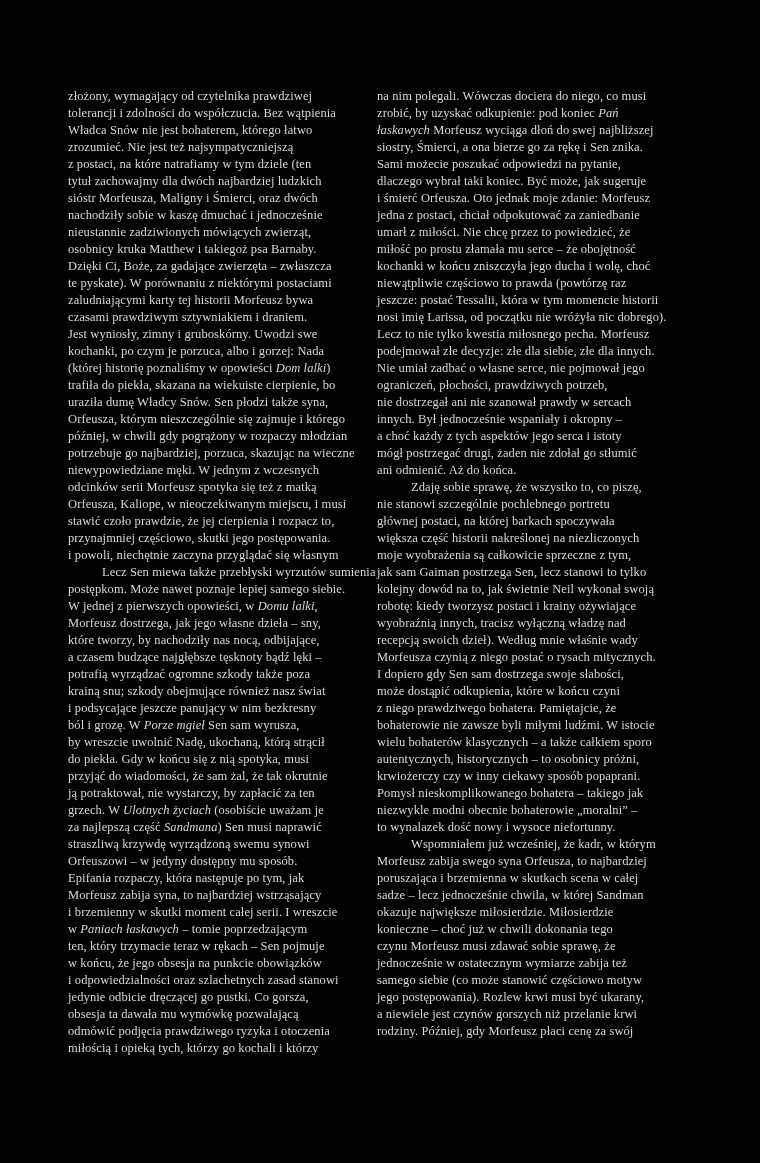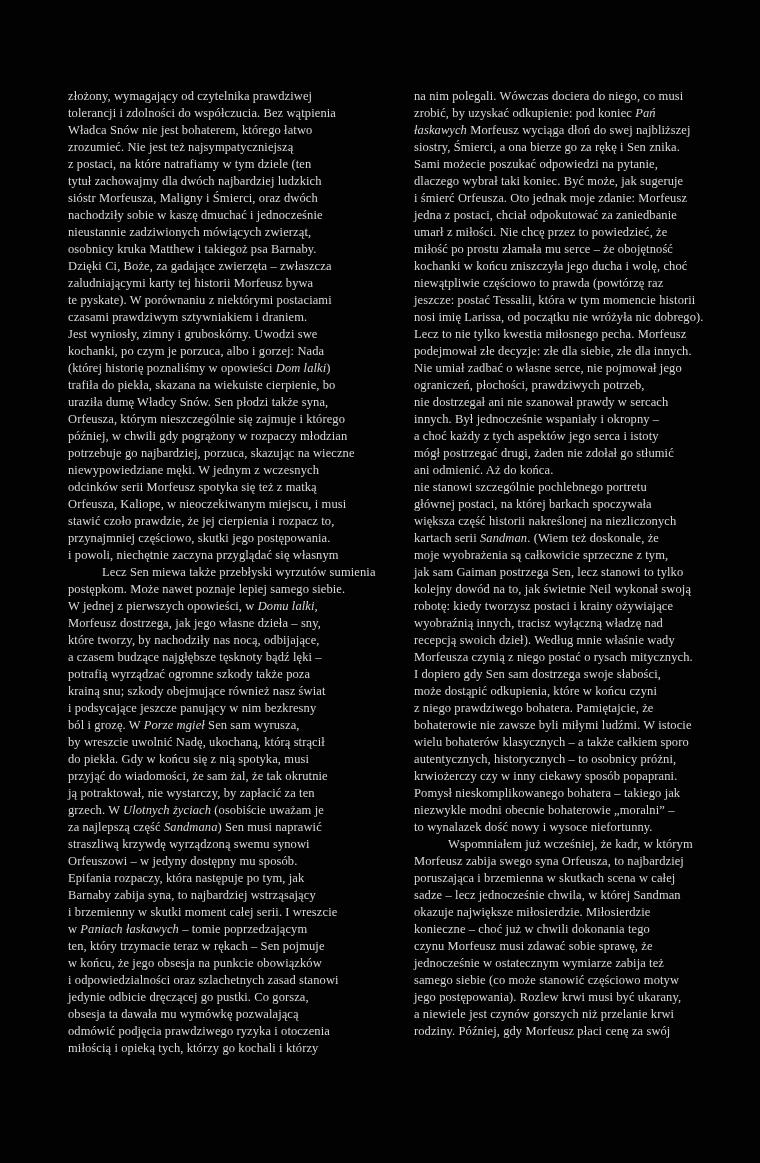--- a/index.html
+++ b/index.html
@@ -18,21 +18,21 @@
   .col {
     position: absolute;
     top: 88px;
     width: 338px;
     color: #d9d9d9;
     font-size: 12.5px;
     font-weight: 300;
     letter-spacing: 0.1px;
   }
   .col-left  { left: 68px; }
-  .col-right { left: 414px; }
+  .col-right { left: 377px; }
   .line {
     height: 17px;
     line-height: 17px;
     white-space: nowrap;
   }
   .line.ind { padding-left: 34px; }
   .it { font-style: italic; }
 </style>
 </head>
 <body>
@@ -43,22 +43,22 @@
       <div class="line"><span>tolerancji i zdolności do współczucia. Bez wątpienia</span></div>
       <div class="line"><span>Władca Snów nie jest bohaterem, którego łatwo</span></div>
       <div class="line"><span>zrozumieć. Nie jest też najsympatyczniejszą</span></div>
       <div class="line"><span>z postaci, na które natrafiamy w tym dziele (ten</span></div>
       <div class="line"><span>tytuł zachowajmy dla dwóch najbardziej ludzkich</span></div>
       <div class="line"><span>sióstr Morfeusza, Maligny i Śmierci, oraz dwóch</span></div>
       <div class="line"><span>nachodziły sobie w kaszę dmuchać i jednocześnie</span></div>
       <div class="line"><span>nieustannie zadziwionych mówiących zwierząt,</span></div>
       <div class="line"><span>osobnicy kruka Matthew i takiegoż psa Barnaby.</span></div>
       <div class="line"><span>Dzięki Ci, Boże, za gadające zwierzęta – zwłaszcza</span></div>
+      <div class="line"><span>te pyskate). W porównaniu z niektórymi postaciami</span></div>
       <div class="line"><span>zaludniającymi karty tej historii Morfeusz bywa</span></div>
-      <div class="line"><span>te pyskate). W porównaniu z niektórymi postaciami</span></div>
       <div class="line"><span>czasami prawdziwym sztywniakiem i draniem.</span></div>
       <div class="line"><span>Jest wyniosły, zimny i gruboskórny. Uwodzi swe</span></div>
       <div class="line"><span>kochanki, po czym je porzuca, albo i gorzej: Nada</span></div>
       <div class="line"><span>(której historię poznaliśmy w opowieści </span><span class="it">Dom lalki</span><span>)</span></div>
       <div class="line"><span>trafiła do piekła, skazana na wiekuiste cierpienie, bo</span></div>
       <div class="line"><span>uraziła dumę Władcy Snów. Sen płodzi także syna,</span></div>
       <div class="line"><span>Orfeusza, którym nieszczególnie się zajmuje i którego</span></div>
       <div class="line"><span>później, w chwili gdy pogrążony w rozpaczy młodzian</span></div>
       <div class="line"><span>potrzebuje go najbardziej, porzuca, skazując na wieczne</span></div>
       <div class="line"><span>niewypowiedziane męki. W jednym z wczesnych</span></div>
@@ -79,21 +79,21 @@
       <div class="line"><span>ból i grozę. W </span><span class="it">Porze mgieł</span><span> Sen sam wyrusza,</span></div>
       <div class="line"><span>by wreszcie uwolnić Nadę, ukochaną, którą strącił</span></div>
       <div class="line"><span>do piekła. Gdy w końcu się z nią spotyka, musi</span></div>
       <div class="line"><span>przyjąć do wiadomości, że sam żal, że tak okrutnie</span></div>
       <div class="line"><span>ją potraktował, nie wystarczy, by zapłacić za ten</span></div>
       <div class="line"><span>grzech. W </span><span class="it">Ulotnych życiach</span><span> (osobiście uważam je</span></div>
       <div class="line"><span>za najlepszą część </span><span class="it">Sandmana</span><span>) Sen musi naprawić</span></div>
       <div class="line"><span>straszliwą krzywdę wyrządzoną swemu synowi</span></div>
       <div class="line"><span>Orfeuszowi – w jedyny dostępny mu sposób.</span></div>
       <div class="line"><span>Epifania rozpaczy, która następuje po tym, jak</span></div>
-      <div class="line"><span>Barnaby zabija syna, to najbardziej wstrząsający</span></div>
+      <div class="line"><span>Morfeusz zabija syna, to najbardziej wstrząsający</span></div>
       <div class="line"><span>i brzemienny w skutki moment całej serii. I wreszcie</span></div>
       <div class="line"><span>w </span><span class="it">Paniach łaskawych</span><span> – tomie poprzedzającym</span></div>
       <div class="line"><span>ten, który trzymacie teraz w rękach – Sen pojmuje</span></div>
       <div class="line"><span>w końcu, że jego obsesja na punkcie obowiązków</span></div>
       <div class="line"><span>i odpowiedzialności oraz szlachetnych zasad stanowi</span></div>
       <div class="line"><span>jedynie odbicie dręczącej go pustki. Co gorsza,</span></div>
       <div class="line"><span>obsesja ta dawała mu wymówkę pozwalającą</span></div>
       <div class="line"><span>odmówić podjęcia prawdziwego ryzyka i otoczenia</span></div>
       <div class="line"><span>miłością i opieką tych, którzy go kochali i którzy</span></div>
     </div>
@@ -114,24 +114,24 @@
       <div class="line"><span>nosi imię Larissa, od początku nie wróżyła nic dobrego).</span></div>
       <div class="line"><span>Lecz to nie tylko kwestia miłosnego pecha. Morfeusz</span></div>
       <div class="line"><span>podejmował złe decyzje: złe dla siebie, złe dla innych.</span></div>
       <div class="line"><span>Nie umiał zadbać o własne serce, nie pojmował jego</span></div>
       <div class="line"><span>ograniczeń, płochości, prawdziwych potrzeb,</span></div>
       <div class="line"><span>nie dostrzegał ani nie szanował prawdy w sercach</span></div>
       <div class="line"><span>innych. Był jednocześnie wspaniały i okropny –</span></div>
       <div class="line"><span>a choć każdy z tych aspektów jego serca i istoty</span></div>
       <div class="line"><span>mógł postrzegać drugi, żaden nie zdołał go stłumić</span></div>
       <div class="line"><span>ani odmienić. Aż do końca.</span></div>
+      <div class="line ind"><span>Zdaję sobie sprawę, że wszystko to, co piszę,</span></div>
       <div class="line"><span>nie stanowi szczególnie pochlebnego portretu</span></div>
       <div class="line"><span>głównej postaci, na której barkach spoczywała</span></div>
       <div class="line"><span>większa część historii nakreślonej na niezliczonych</span></div>
-      <div class="line"><span>kartach serii </span><span class="it">Sandman</span><span>. (Wiem też doskonale, że</span></div>
       <div class="line"><span>moje wyobrażenia są całkowicie sprzeczne z tym,</span></div>
       <div class="line"><span>jak sam Gaiman postrzega Sen, lecz stanowi to tylko</span></div>
       <div class="line"><span>kolejny dowód na to, jak świetnie Neil wykonał swoją</span></div>
       <div class="line"><span>robotę: kiedy tworzysz postaci i krainy ożywiające</span></div>
       <div class="line"><span>wyobraźnią innych, tracisz wyłączną władzę nad</span></div>
       <div class="line"><span>recepcją swoich dzieł). Według mnie właśnie wady</span></div>
       <div class="line"><span>Morfeusza czynią z niego postać o rysach mitycznych.</span></div>
       <div class="line"><span>I dopiero gdy Sen sam dostrzega swoje słabości,</span></div>
       <div class="line"><span>może dostąpić odkupienia, które w końcu czyni</span></div>
       <div class="line"><span>z niego prawdziwego bohatera. Pamiętajcie, że</span></div>

